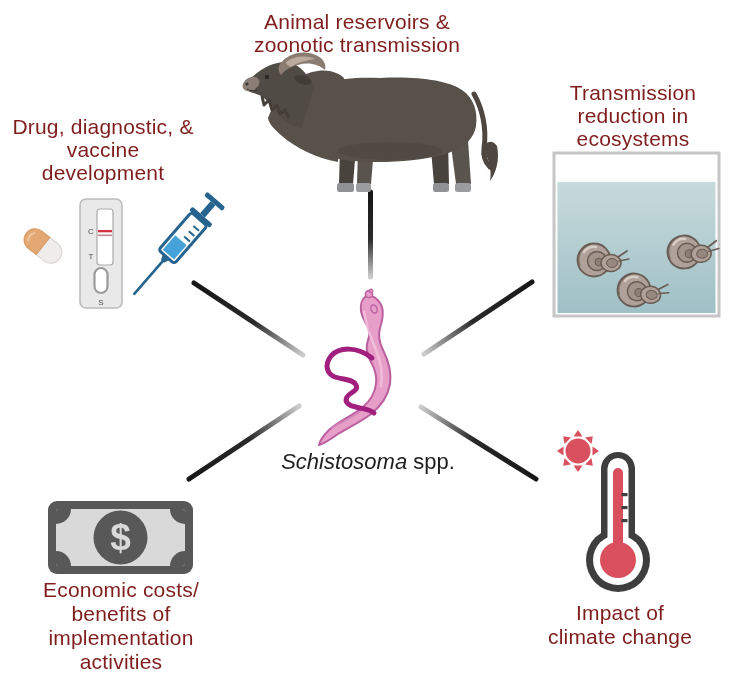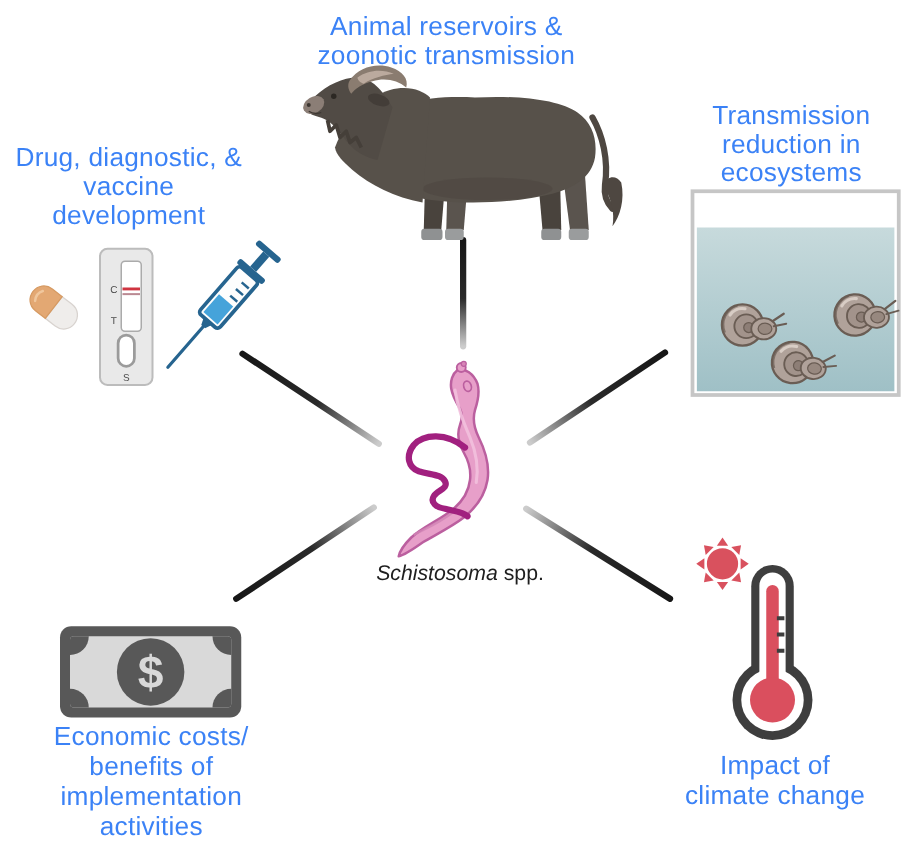--- a/index.html
+++ b/index.html
@@ -3,26 +3,26 @@
 <meta charset="utf-8">
 <style>
   html,body{margin:0;padding:0;background:#ffffff;}
   #stage{
     position:relative;width:734px;height:676px;background:#ffffff;overflow:hidden;
     font-family:"Liberation Sans",sans-serif;color:#1e1e1e;
   }
   #gfx{position:absolute;left:0;top:0;width:734px;height:676px;}
   .lbl{
     position:absolute;text-align:center;white-space:pre-line;
-    font-size:21px;line-height:23px;letter-spacing:.2px;color:#3b82f6;
+    font-size:21px;line-height:23px;letter-spacing:.2px;color:#7f1d1d;
   }
   .lbl.four{line-height:24px;}
   #center-label{
     position:absolute;left:258px;top:449px;width:220px;text-align:center;
-    font-size:17px;color:#1e1e1e;
+    font-size:22px;color:#1e1e1e;
   }
   #center-label .sp{font-style:italic;}
 </style>
 </head>
 <body>
 
 <div id="stage">
 
   <svg id="gfx" viewBox="0 0 734 676" aria-hidden="true">
     <defs>

